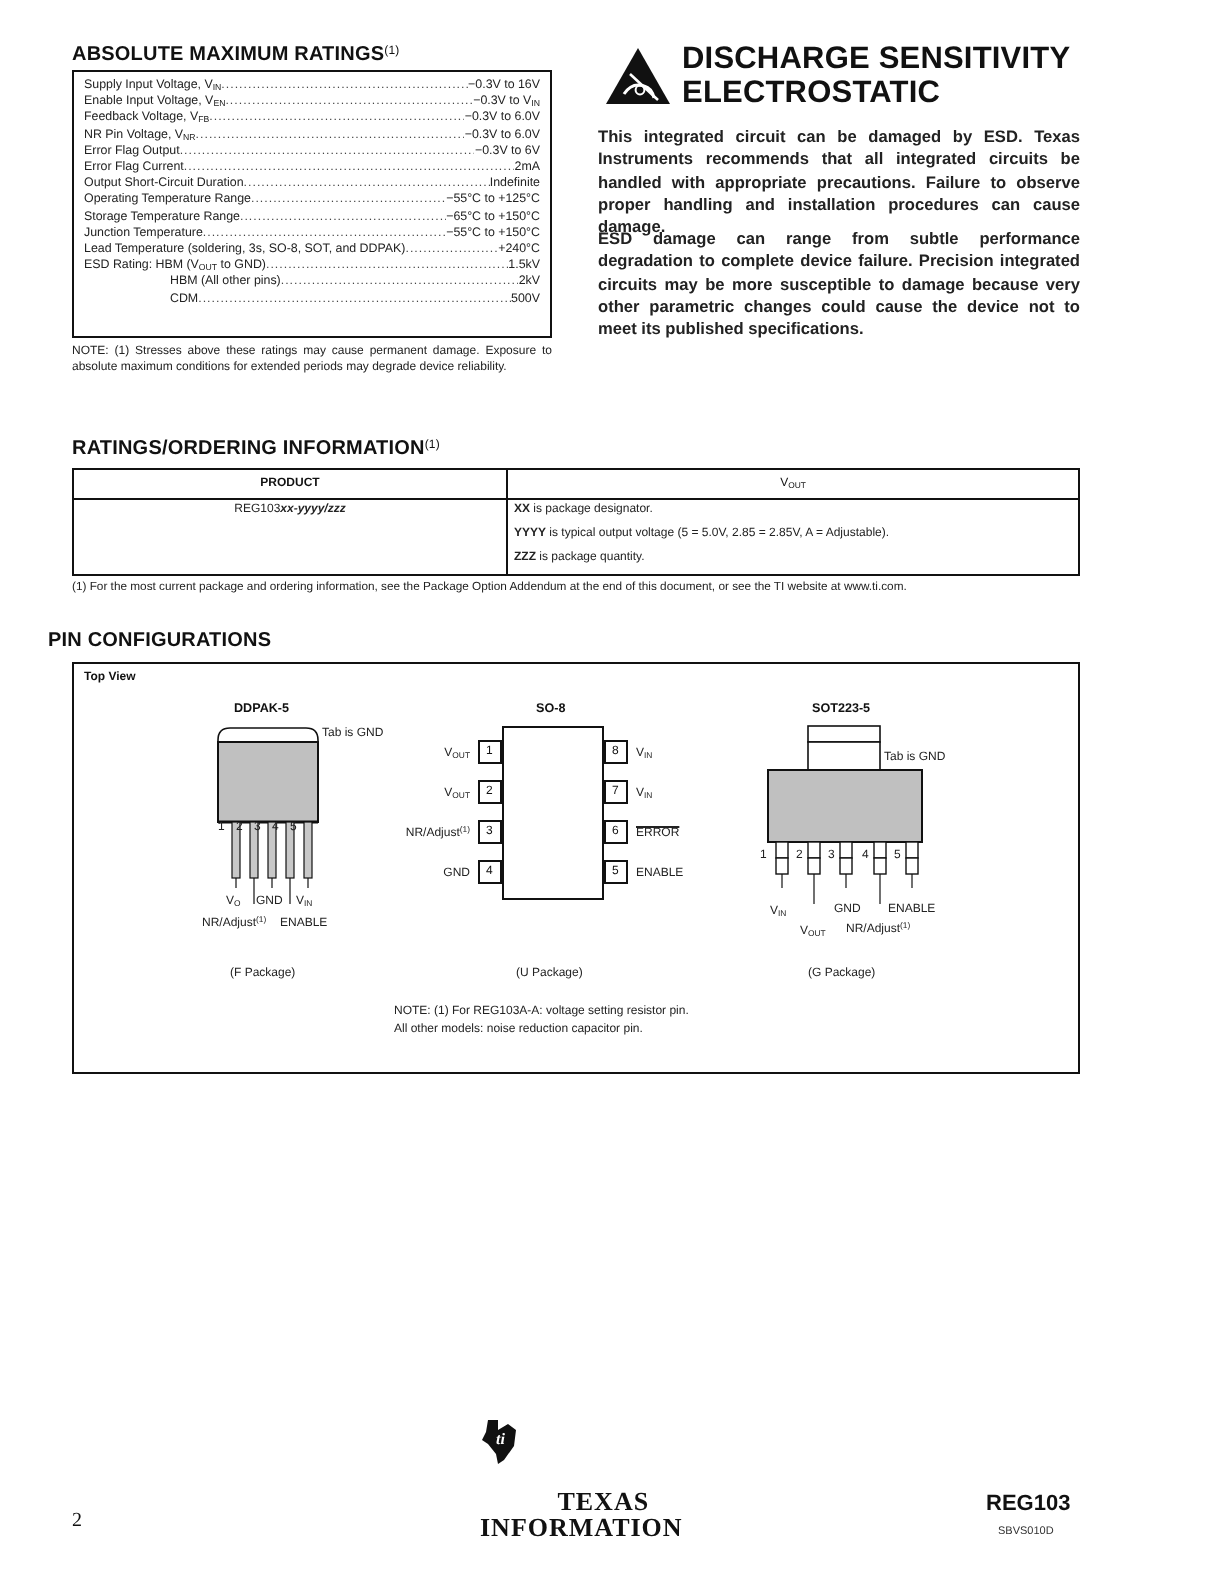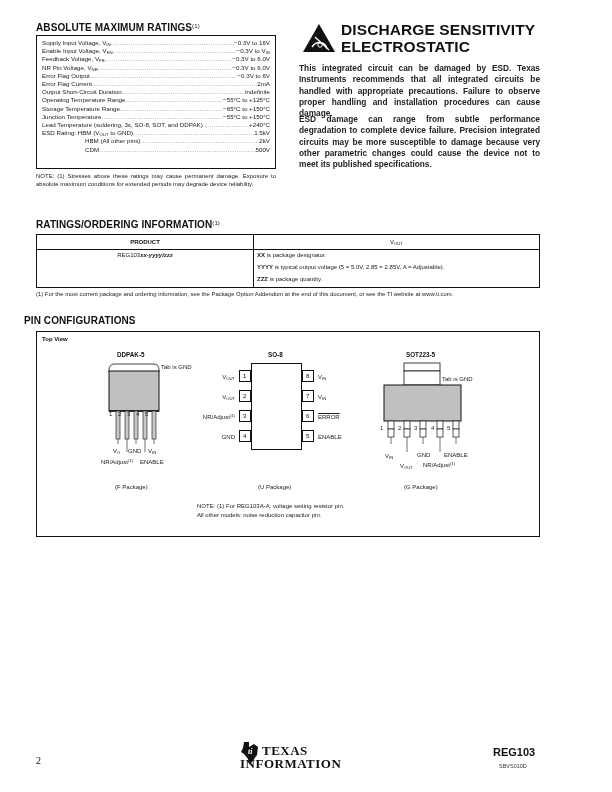--- a/index.html
+++ b/index.html
@@ -259,24 +259,24 @@
   <div class="abs pinlbl" style="left:407px; top:119px;">ENABLE</div>
   <div class="abs pinlbl" style="left:363px; top:130px;"><span>V</span><sub>OUT</sub></div>
   <div class="abs pinlbl" style="left:386px; top:129px;"><span>NR/Adjust</span><sup>(1)</sup></div>
   <div class="abs pinlbl" style="left:367px; top:151px;">(G Package)</div>
 
   <div class="abs pinlbl" style="left:160px; top:170px;">NOTE: (1) For REG103A-A: voltage setting resistor pin.</div>
   <div class="abs pinlbl" style="left:160px; top:179px;">All other models: noise reduction capacitor pin.</div>
 </div>
 
 <div class="abs" style="left:36px; top:755px; font-family:'Liberation Serif', serif; font-size:10px;">2</div>
-<div class="abs" style="left:240px; top:740px; width:20px; height:26px;">
+<div class="abs" style="left:240px; top:708px; width:20px; height:26px;">
   <svg width="20" height="26" viewBox="0 0 20 26">
     <path d="M4,2 L9,2 L9,7 L14,4 L18,7 L17,15 L12,22 L9,24 L8,19 L4,14 L1,12 L3,8 Z" fill="#111"></path>
     <text x="8" y="14" font-size="8" fill="#fff" font-family="Liberation Serif, serif" font-style="italic" font-weight="bold">ti</text>
   </svg>
 </div>
-<div class="abs" style="left:262px; top:744px; font-family:'Liberation Serif', serif; font-weight:bold; font-size:13px; line-height:13px; letter-spacing:0.5px;">
+<div class="abs" style="left:262px; top:744px; font-family:'Liberation Serif', serif; font-weight:bold; font-size:13px; line-height:13px; letter-spacing:0.5px;text-align:center;">
   <div>TEXAS</div>
   <div style="margin-left:-22px;">INFORMATION</div>
 </div>
 <div class="abs" style="left:493px; top:746px; font-weight:bold; font-size:11px;">REG103</div>
 <div class="abs" style="left:499px; top:763px; font-size:5.5px; color:#333;">SBVS010D</div>
 
 </body></html>

